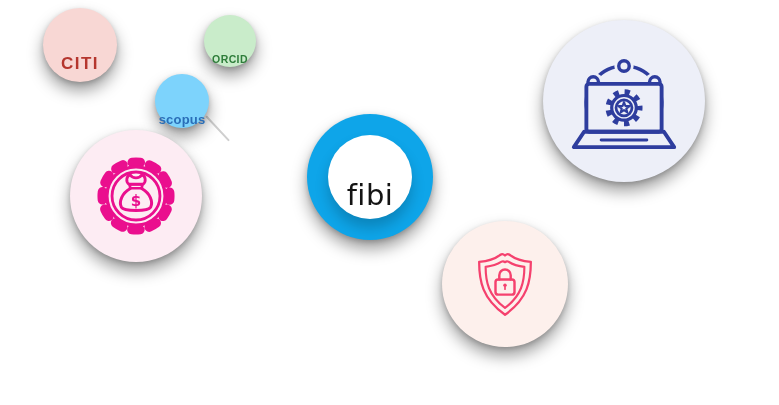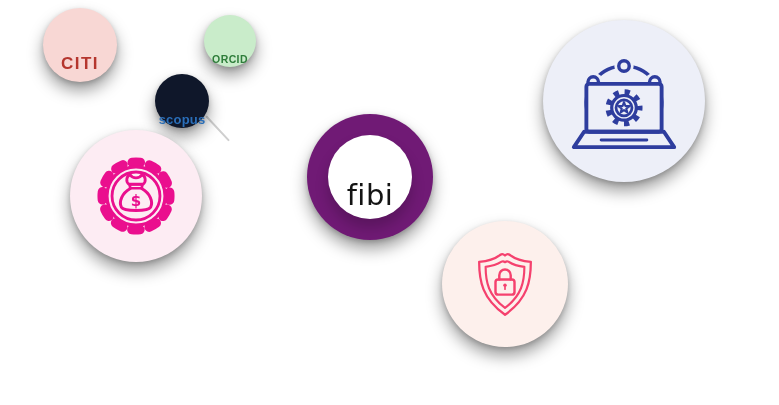--- a/index.html
+++ b/index.html
@@ -18,27 +18,27 @@
     z-index:2;
   }
   .node span{display:block;line-height:1;margin-top:37px;}
 
   .node-citi{left:43px;top:8px;width:74px;height:74px;background:#f8d7d4;}
   .node-citi span{color:#b5362e;font-size:17px;letter-spacing:1.5px;font-weight:600;}
 
   .node-orcid{left:204px;top:15px;width:52px;height:52px;background:#c9ecca;}
   .node-orcid span{color:#2e7d3a;font-size:10.5px;font-weight:700;letter-spacing:.4px;}
 
-  .node-scopus{left:155px;top:74px;width:54px;height:54px;background:#0f172a;}
+  .node-scopus{left:155px;top:74px;width:54px;height:54px;background:#7dd3fc;}
   .node-scopus span{color:#2a6eb8;font-size:13px;font-weight:600;letter-spacing:.2px;}
 
   .node-sap{left:262px;top:25px;width:78px;height:78px;background:#f1e2f6;}
   .node-sap span{color:#c98fd6;font-size:19px;letter-spacing:1px;}
 
-  .node-fibi{left:307px;top:114px;width:126px;height:126px;background:#701a75;}
+  .node-fibi{left:307px;top:114px;width:126px;height:126px;background:#0ea5e9;}
   .fibi-inner{
     width:84px;height:84px;border-radius:50%;background:#ffffff;
     display:flex;align-items:center;justify-content:center;
     box-shadow:0 9px 14px rgba(0,0,0,0.20);
   }
   .fibi-inner span{color:#141414;font-size:29px;font-weight:500;letter-spacing:.5px;
     font-family:"DejaVu Sans", sans-serif;}
 
   .node-funding{left:70px;top:130px;width:132px;height:132px;background:#fdecf3;}
   .node-system{left:543px;top:20px;width:162px;height:162px;background:#edeff8;}

